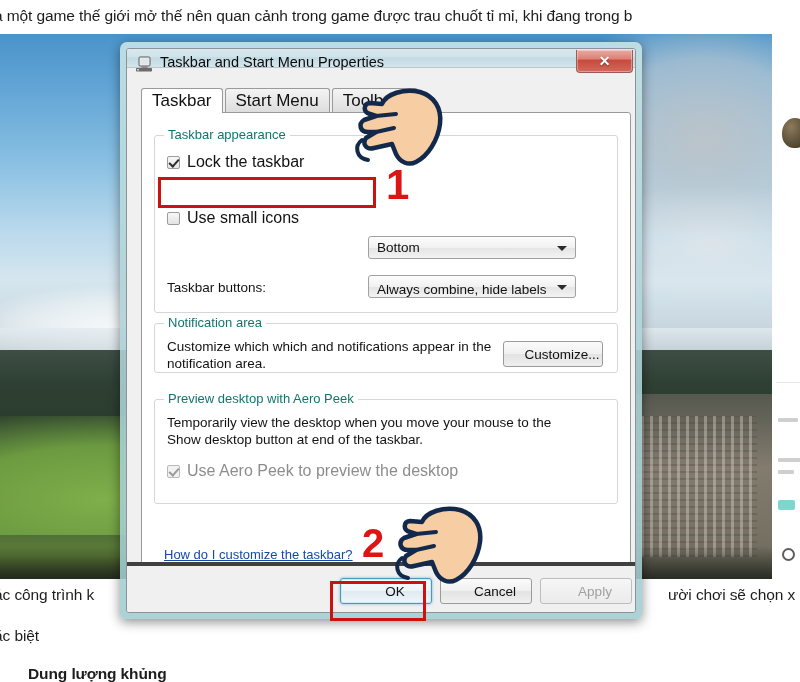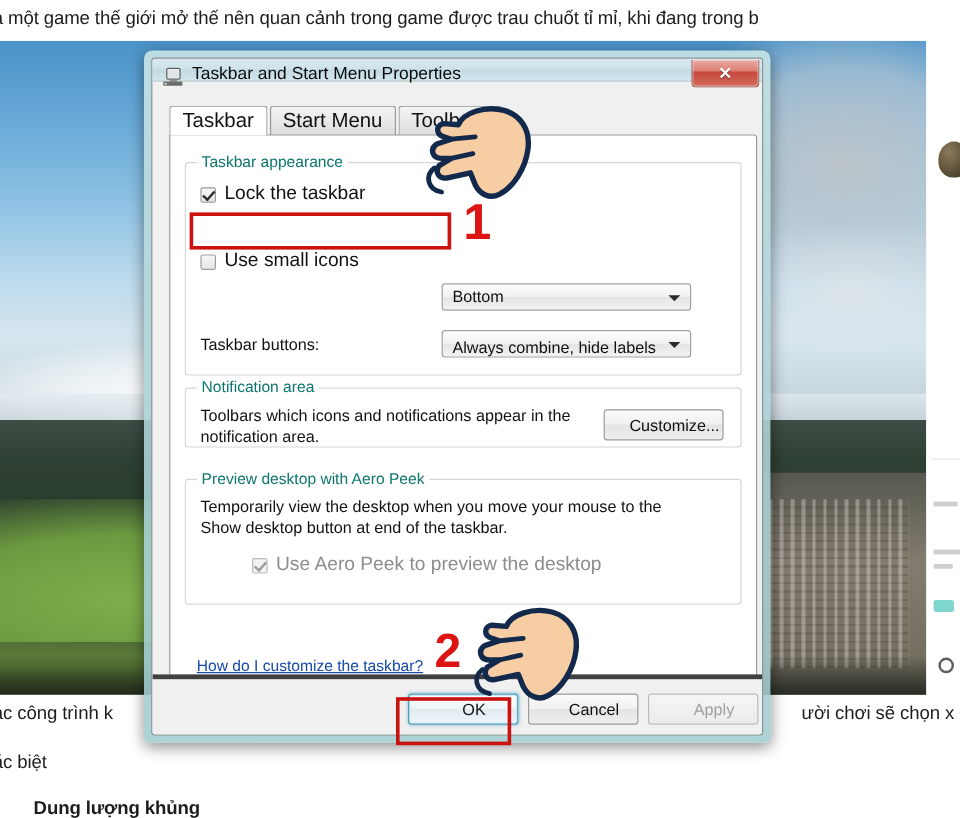--- a/index.html
+++ b/index.html
@@ -417,35 +417,35 @@
           <span class="field-label" style="left:12px; top:144px;">Taskbar buttons:</span>
           <div class="combo" style="left:213px; top:139px; width:208px;align-items:flex-end;">
             <span>Always combine, hide labels</span>
             <span class="arrow"></span>
           </div>
         </div>
 
         <div class="group" id="grp-notif">
           <span class="legend">Notification area</span>
           <div class="para" style="left:12px; top:14px; width:330px;">
-            <div>Toolbars which icons and notifications appear in the</div>
+            <div>Customize which which and notifications appear in the</div>
             <div>notification area.</div>
           </div>
           <div class="pushbtn" style="left:348px; top:17px; width:100px;">
             <span>Customize...</span>
           </div>
         </div>
 
         <div class="group" id="grp-aero">
           <span class="legend">Preview desktop with Aero Peek</span>
           <div class="para" style="left:12px; top:14px; width:430px;">
             <div>Temporarily view the desktop when you move your mouse to the</div>
             <div>Show desktop button at end of the taskbar.</div>
           </div>
-          <div class="chk-row" style="left:12px; top:62px;margin-left:43px;">
+          <div class="chk-row" style="left:12px; top:62px;">
             <span class="checkbox dim checked"></span>
             <span class="chk-label dim">Use Aero Peek to preview the desktop</span>
           </div>
         </div>
 
         <a id="help-link" href="#">How do I customize the taskbar?</a>
       </div>
 
       <div id="buttonbar">
         <div class="pushbtn default" style="left:213px; top:12px; width:92px;">

